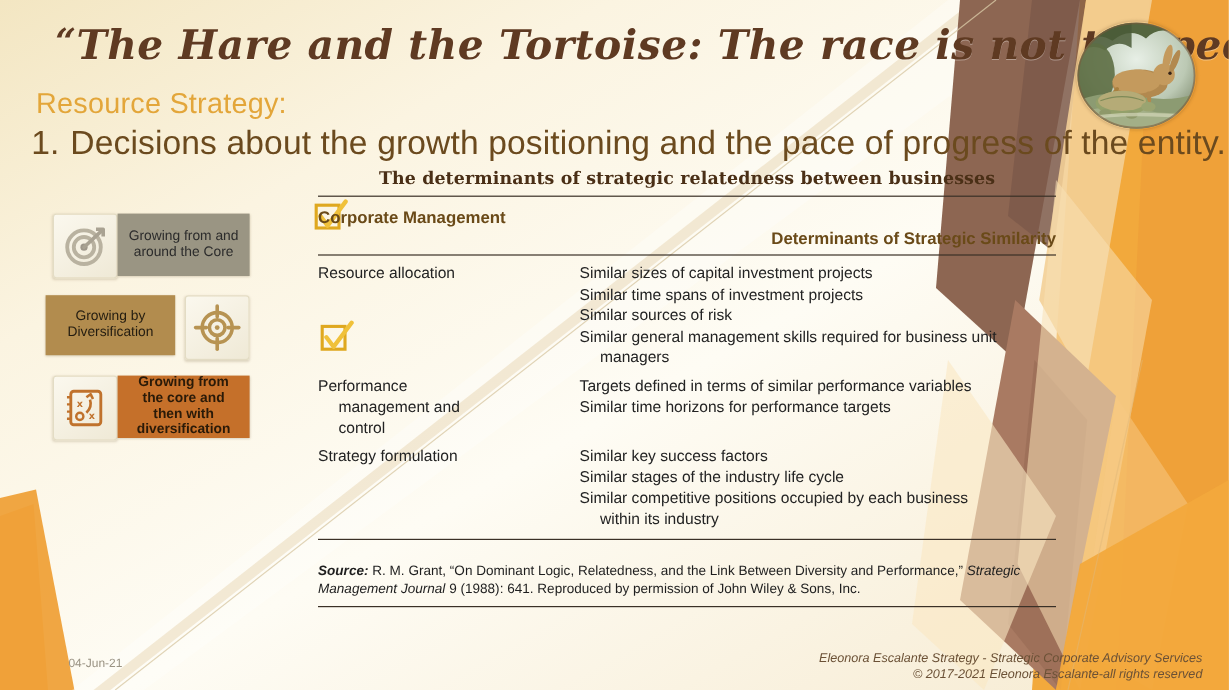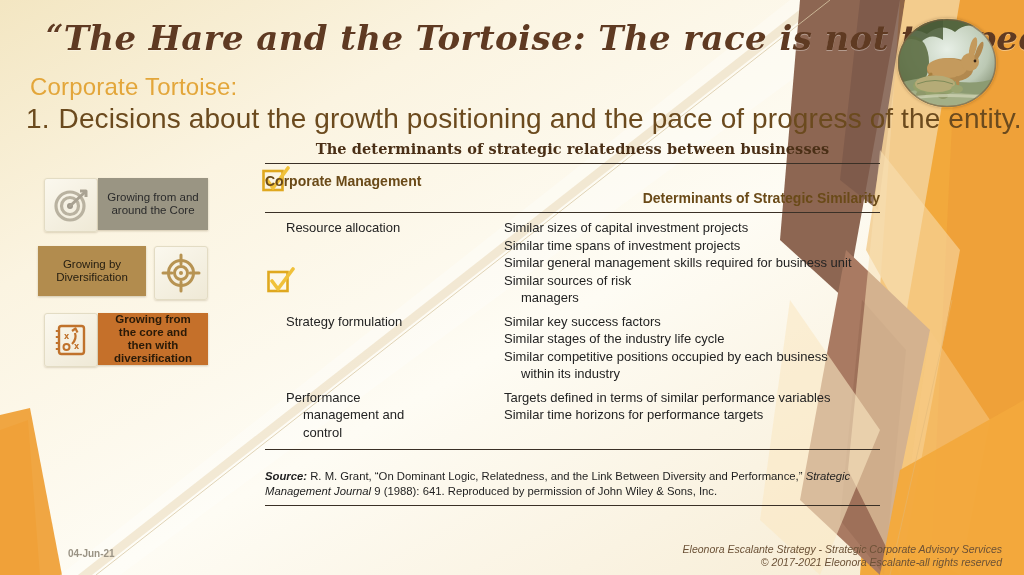--- a/index.html
+++ b/index.html
@@ -78,31 +78,31 @@
   .rule{height:0;border-top:1.6px solid #3a3026;width:615px;}
   .rule-thin{height:0;border-top:1.2px solid #3a3026;width:615px;}
   .thead{display:flex;padding:9px 0 6px 0;flex-direction:column;}
   .thead .c1{width:218px;font-weight:bold;font-size:14px;color:#6a4a18;line-height:17px;}
   .thead .c2{flex:1;font-weight:bold;font-size:14px;color:#6a4a18;align-self:flex-end;}
   .trow{display:flex;padding:6px 0 0 0;}
   .trow .c1{width:218px;font-size:13px;color:#232323;line-height:17.5px;}
   .trow .c2{flex:1;font-size:13px;color:#232323;line-height:17.5px;}
   .trow .c1 .ind{padding-left:17px;display:block;}
   .trow .c2 .ind{padding-left:17px;display:block;}
-  .tbody{padding-bottom:8px;margin-left:21px;}
+  .tbody{padding-bottom:8px;}
   .src{
     font-size:11.3px;color:#1e1e1e;line-height:14.5px;
     padding:7px 0 7px 0;width:612px;margin-top:12px;
   }
   .src b{font-style:italic;}
   .src i{font-style:italic;}
   
   .date{
-    position:absolute;left:68px;top:548px;
-    font-size:10px;color:#9a9384;font-weight:bold;
+    position:absolute;left:57px;top:548px;
+    font-size:10px;color:#9a9384;
   }
   .credit{
     position:absolute;right:22px;top:543px;text-align:right;
     font-size:10.5px;font-style:italic;color:#6b5136;line-height:13px;
   }
 </style>
 </head>
 <body>
 
 <div id="slide">
@@ -142,21 +142,21 @@
     <polygon points="900,470 1024,400 1024,575 880,575" fill="#f2a93c" opacity="0.95"></polygon>
 
     <line x1="830" y1="0" x2="96" y2="575" stroke="#d9c9a6" stroke-width="1" opacity="0.8"></line>
     <line x1="952" y1="300" x2="890" y2="575" stroke="#e0b87a" stroke-width="1" opacity="0.5"></line>
   </svg>
 
   <div class="title-line">
     <span class="q">“</span><span>The Hare and the Tortoise: The race is not to speedy</span>
   </div>
 
-  <div class="subtitle">Corporate Tortoise:</div>
+  <div class="subtitle">Resource Strategy:</div>
 
   <div class="bullet-line">
     <span class="num">1.</span><span>Decisions about the growth positioning and the pace of progress of the entity.</span>
   </div>
 
   <div class="hare">
     <svg width="100" height="90" viewBox="0 0 100 90">
       <defs>
         <radialGradient id="sky" cx="50%" cy="35%" r="70%">
           <stop offset="0%" stop-color="#e7efe6"></stop>
@@ -273,49 +273,49 @@
 
     <div class="tbody">
 
       <div class="trow">
         <div class="c1">
           <div>Resource allocation</div>
         </div>
         <div class="c2">
           <div>Similar sizes of capital investment projects</div>
           <div>Similar time spans of investment projects</div>
+          <div>Similar sources of risk</div>
           <div>Similar general management skills required for business unit</div>
-          <div>Similar sources of risk</div>
           <div class="ind">managers</div>
+        </div>
+      </div>
+
+      <div class="trow">
+        <div class="c1">
+          <div>Performance</div>
+          <div class="ind">management and</div>
+          <div class="ind">control</div>
+        </div>
+        <div class="c2">
+          <div>Targets defined in terms of similar performance variables</div>
+          <div>Similar time horizons for performance targets</div>
         </div>
       </div>
 
       <div class="trow">
         <div class="c1">
           <div>Strategy formulation</div>
         </div>
         <div class="c2">
           <div>Similar key success factors</div>
           <div>Similar stages of the industry life cycle</div>
           <div>Similar competitive positions occupied by each business</div>
           <div class="ind">within its industry</div>
         </div>
       </div>
-
-      <div class="trow">
-        <div class="c1">
-          <div>Performance</div>
-          <div class="ind">management and</div>
-          <div class="ind">control</div>
-        </div>
-        <div class="c2">
-          <div>Targets defined in terms of similar performance variables</div>
-          <div>Similar time horizons for performance targets</div>
-        </div>
-      </div>
     </div>
 
     <div class="rule-thin"></div>
     <div class="src">
       <b><i>Source:</i></b><span> R. M. Grant, “On Dominant Logic, Relatedness, and the Link Between Diversity and Performance,” </span><i>Strategic Management Journal</i><span> 9 (1988): 641. Reproduced by permission of John Wiley &amp; Sons, Inc.</span>
     </div>
     <div class="rule-thin"></div>
   </div>
 
   <div class="date">04-Jun-21</div>

